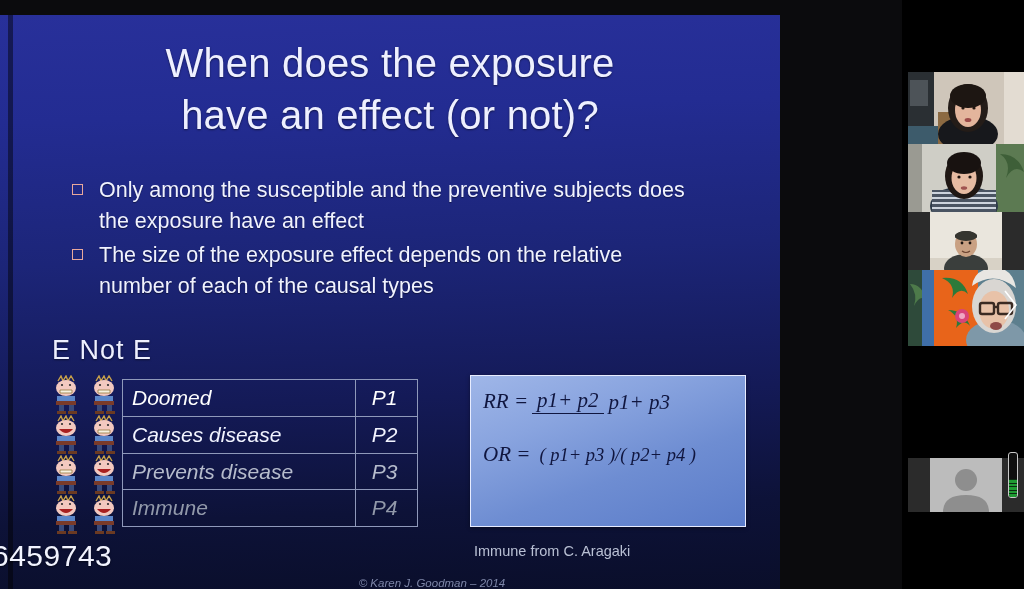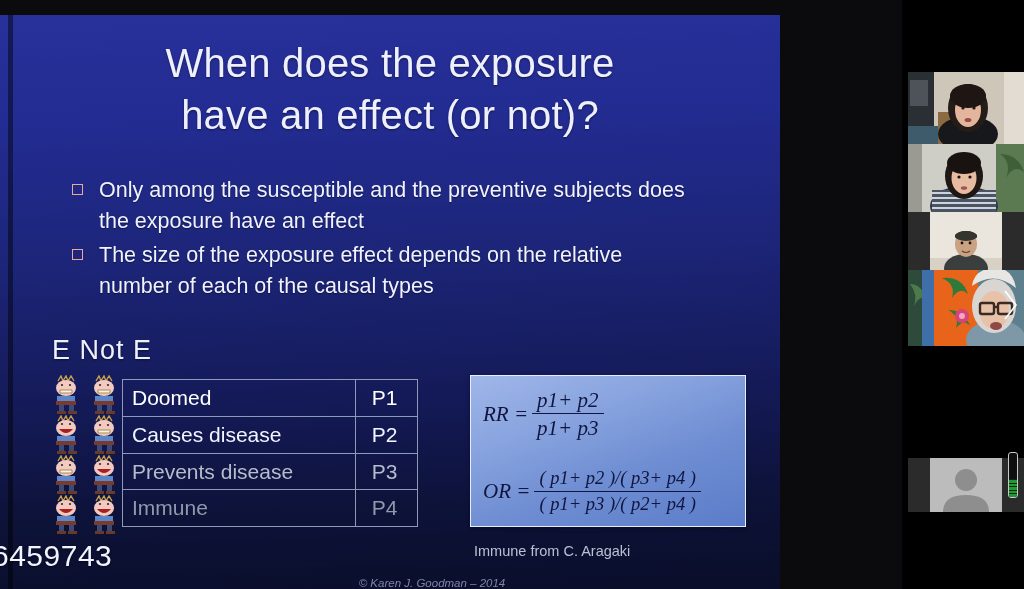--- a/index.html
+++ b/index.html
@@ -61,21 +61,21 @@
   .figures {
     position:absolute; left:48px; top:360px;
     display:grid; grid-template-columns:38px 38px; grid-template-rows:repeat(4,40px);
   }
   .fig { position:relative; width:38px; height:40px; }
   .fig svg { display:block; }
 
   
   .ctable {
     position:absolute; left:122px; top:364px; width:296px;
-    border:1.6px solid #b9c0d8; border-collapse:collapse;
+    border:1.6px solid #b9c0d8; border-collapse:collapse;font-style:italic;
   }
   .ctable td {
     border:1px solid #8f99ba; padding:3px 9px;
     font-size:21px; line-height:1.42; white-space:nowrap;
   }
   .ctable td.lbl { width:252px; }
   .ctable td.pcol { width:66px;padding-left:16px; }
   .ctable tr.r1 td { color:#ffffff; }
   .ctable tr.r2 td { color:#f2f4ff; }
   .ctable tr.r3 td { color:#b6bccc; }
@@ -85,21 +85,21 @@
   .formula-box {
     position:absolute; left:470px; top:360px; width:276px; height:152px;
     background:linear-gradient(160deg,#9fb6e8 0%,#89a4df 30%,#6e8dd2 62%,#5b7cc9 100%);
     border:1.6px solid #e7ecff;
     box-shadow:0 1px 4px rgba(0,0,0,.4);
     padding:8px 24px 0 12px;
   }
   .eq { display:flex; align-items:center; color:#10163f;
         font-family:"Liberation Serif", serif; font-style:italic; }
   .eq-lhs { font-size:21px; margin-right:4px; white-space:nowrap; }
-  .frac { display:inline-flex; flex-direction:column; align-items:center; line-height:1.15;justify-content:flex-end; }
+  .frac { display:inline-flex; flex-direction:row; align-items:center; line-height:1.15; }
   .frac .num { border-bottom:1.4px solid #10163f; padding:0 5px 1px; }
   .frac .den { padding:2px 5px 0; }
   .eq-rr { margin-top:4px; }
   .eq-rr .frac { font-size:21px; }
   .eq-or { margin-top:28px; }
   .eq-or .frac { font-size:18.5px; }
 
   .credit {
     position:absolute; left:474px; top:528px;
     color:#b9c0d4; font-size:14.5px;
@@ -321,21 +321,20 @@
         <div class="eq eq-rr">
           <span class="eq-lhs">RR =</span>
           <span class="frac">
             <span class="num">p1+ p2</span>
             <span class="den">p1+ p3</span>
           </span>
         </div>
         <div class="eq eq-or">
           <span class="eq-lhs">OR =</span>
           <span class="frac">
-            <span class="num">( p1+ p2 )/( p3+ p4 )</span>
             <span class="den">( p1+ p3 )/( p2+ p4 )</span>
           </span>
         </div>
       </div>
 
       <div class="credit">Immune from C. Aragaki</div>
       <div class="copyright">© Karen J. Goodman – 2014</div>
       <div class="meeting-id">6459743</div>
     </div>
   </div>

